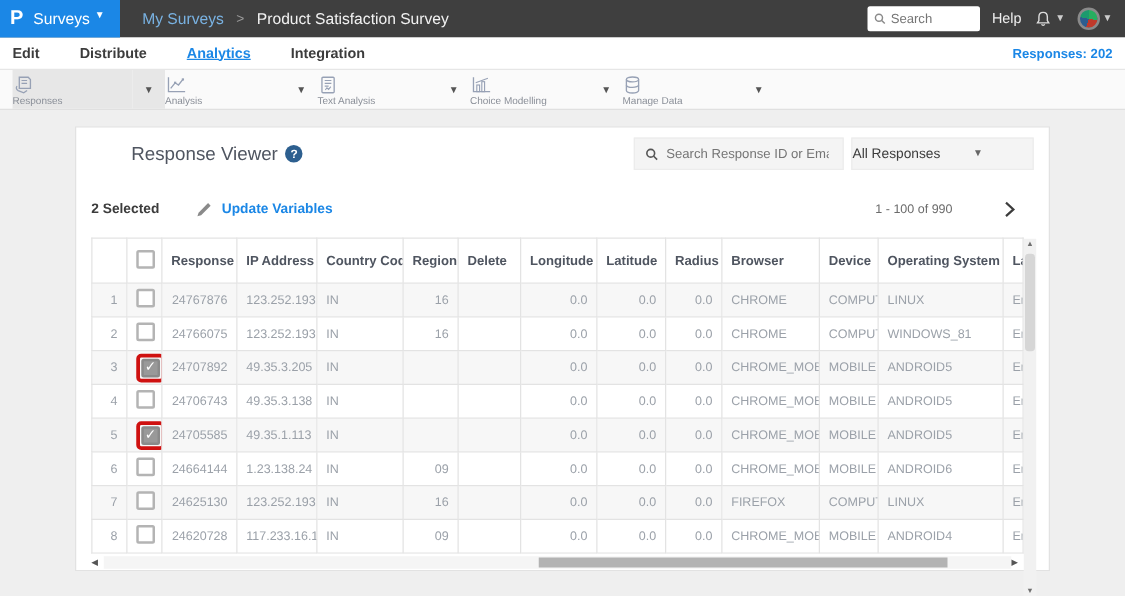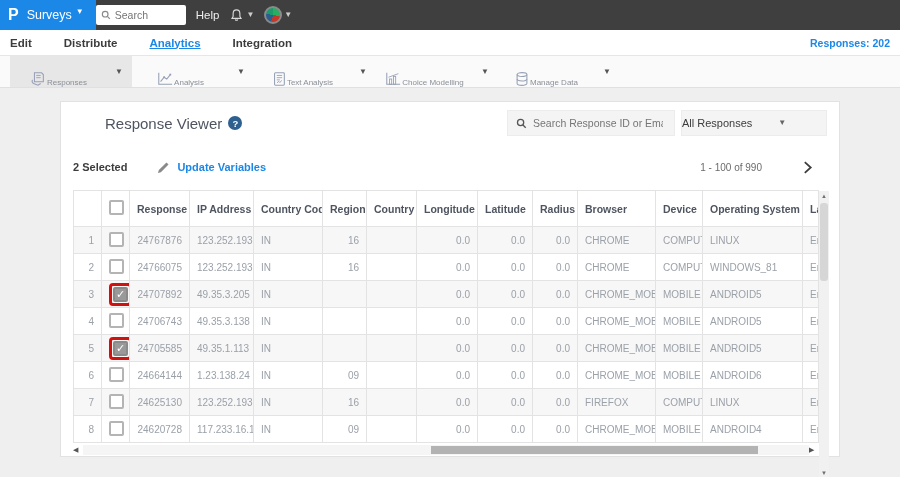--- a/index.html
+++ b/index.html
@@ -26,21 +26,21 @@
 
   
   .subnav { height:26px; background:#fff; display:flex; align-items:center; padding:0 10px; border-bottom:1px solid #e6e6e6; }
   .subnav .nav-item { font-size:11.5px; color:#3c3c3c; margin-right:32px; font-weight:bold; cursor:pointer; text-decoration:none; }
   .subnav .nav-item.active { color:#1b87e6; text-decoration:underline; }
   .subnav .resp-count { margin-left:auto; font-size:10.5px; color:#1b87e6; font-weight:bold; }
 
   
   .ribbon { height:32px; background:#fafafa; border-bottom:1px solid #e0e0e0; display:flex; align-items:stretch; padding-left:10px; }
   .ribbon-group { display:flex; align-items:stretch; }
-  .ribbon-tab { width:96px; display:flex; flex-direction:row; align-items:flex-end; justify-content:center; cursor:pointer; padding-top:2px; }
+  .ribbon-tab { width:96px; display:flex; flex-direction:column; align-items:flex-start; justify-content:center; cursor:pointer; padding-top:2px; }
   .ribbon-tab.active { background:#e7e7e7; }
   .ribbon-tab .icon svg { display:block; }
   .ribbon-tab .rlabel { font-size:8px; color:#8a8f98; margin-top:0px; white-space:nowrap; }
   .ribbon-caret { width:26px; display:flex; align-items:center; justify-content:center; color:#555; font-size:8px; cursor:pointer; }
   .ribbon-caret.active { background:#e7e7e7; }
 
   
   .card { background:#fff; border:1px solid #e2e2e2; width:780px; margin:13px auto 0 auto; height:356px; padding:0 12px; }
   .card-head { height:42px; display:flex; align-items:center; }
   .viewer-title { font-size:15px; color:#4f5560; display:flex; align-items:center; gap:6px;margin-left:32px; }
@@ -93,20 +93,25 @@
 <body>
 
 <div class="topbar">
   <div class="brand">
     <span class="logo">P</span>
     <span class="menu">
       <span>Surveys</span>
       <span class="caret">▼</span>
     </span>
   </div>
+  <div class="crumbs">
+    <span class="crumb-parent">My Surveys</span>
+    <span class="crumb-sep">&gt;</span>
+    <span class="crumb-current">Product Satisfaction Survey</span>
+  </div>
   <div class="top-right">
     <div class="top-search">
       <svg width="10" height="10" viewBox="0 0 12 12">
           <circle cx="5" cy="5" r="3.4" fill="none" stroke="#8a8a8a" stroke-width="1.4"></circle>
           <line x1="7.6" y1="7.6" x2="10.6" y2="10.6" stroke="#8a8a8a" stroke-width="1.4"></line>
         </svg>
       <input type="text" placeholder="Search" style="">
     </div>
     <span class="help-label">Help</span>
     <span class="bell-wrap">
@@ -243,21 +248,21 @@
   <div class="table-zone">
     <table class="grid">
       <thead>
           <tr>
             <th style="width: 28px;"></th>
             <th class="th-check" style="width: 28px;"><span class="cbx"></span></th>
             <th style="width: 60px;">Response ID</th>
             <th style="width: 64px;">IP Address</th>
             <th style="width: 69px;">Country Code</th>
             <th style="width: 44px;">Region</th>
-            <th style="width: 50px;">Country</th>
+            <th style="width: 50px;">Delete</th>
             <th style="width: 61px;">Longitude</th>
             <th style="width: 55px;">Latitude</th>
             <th style="width: 45px;">Radius</th>
             <th style="width: 78px;">Browser</th>
             <th style="width: 47px;">Device</th>
             <th style="width: 100px;">Operating System</th>
             <th>Lan</th>
           </tr>
         </thead>
       <tbody>

